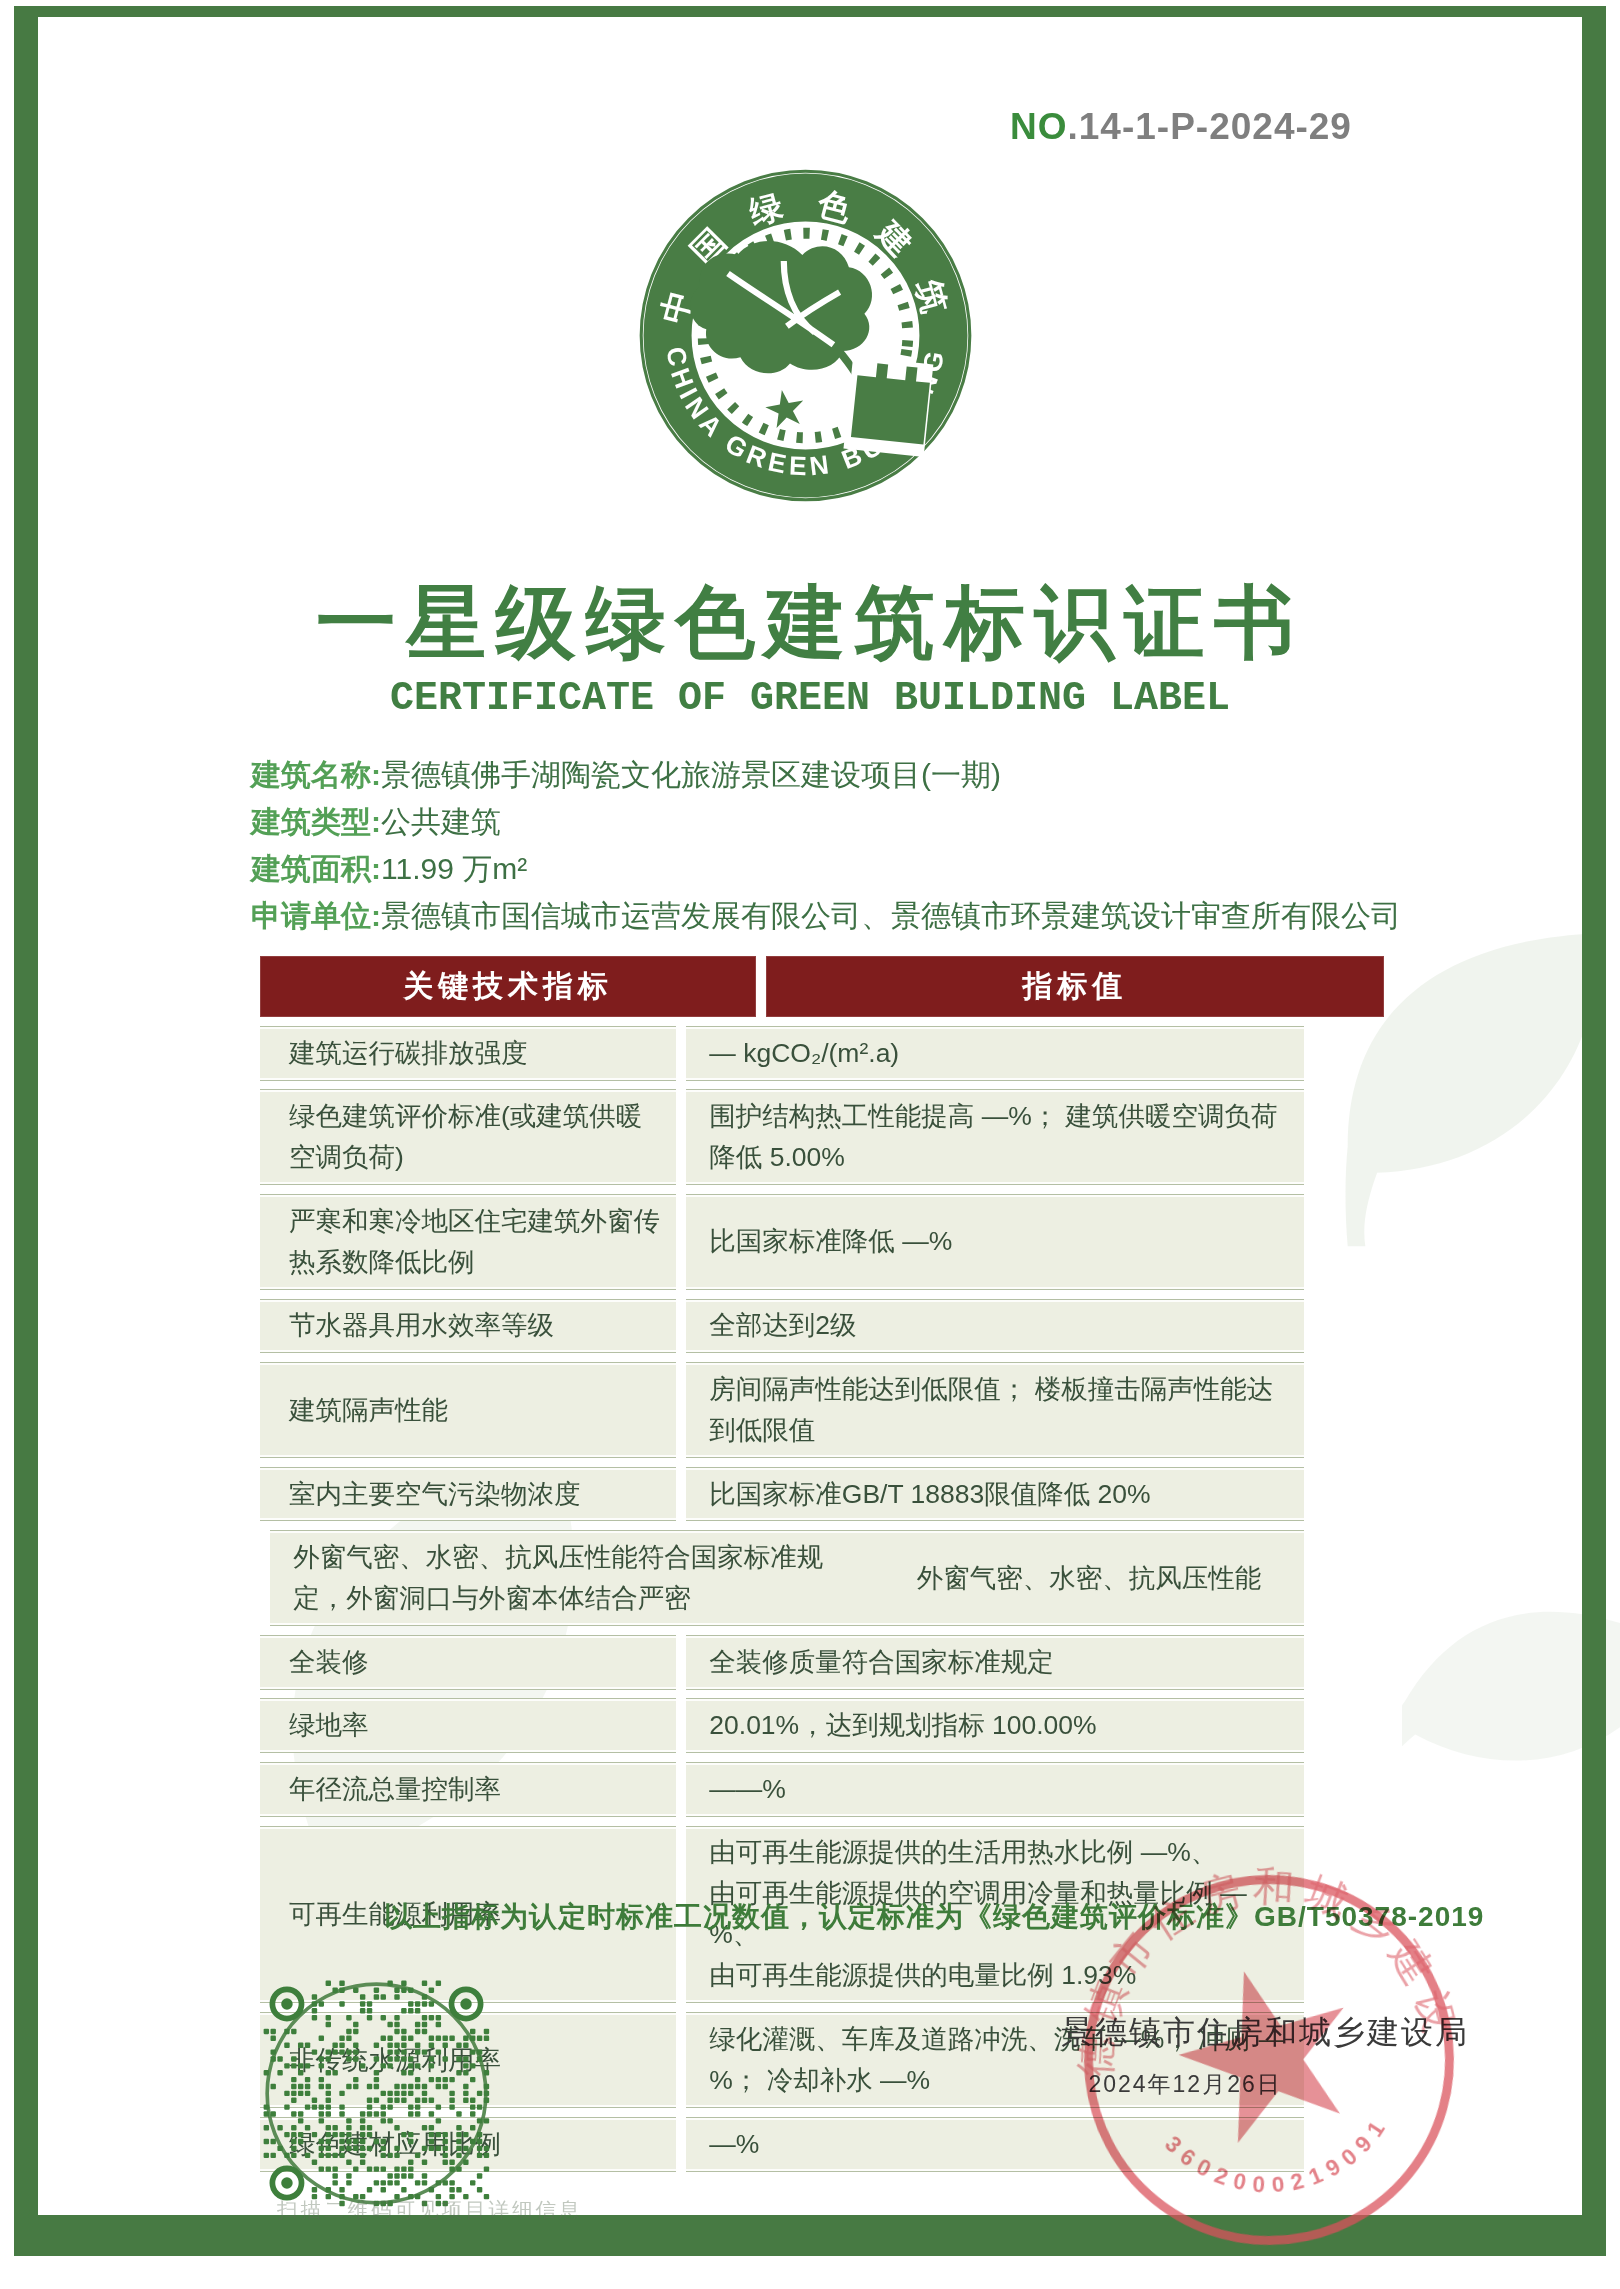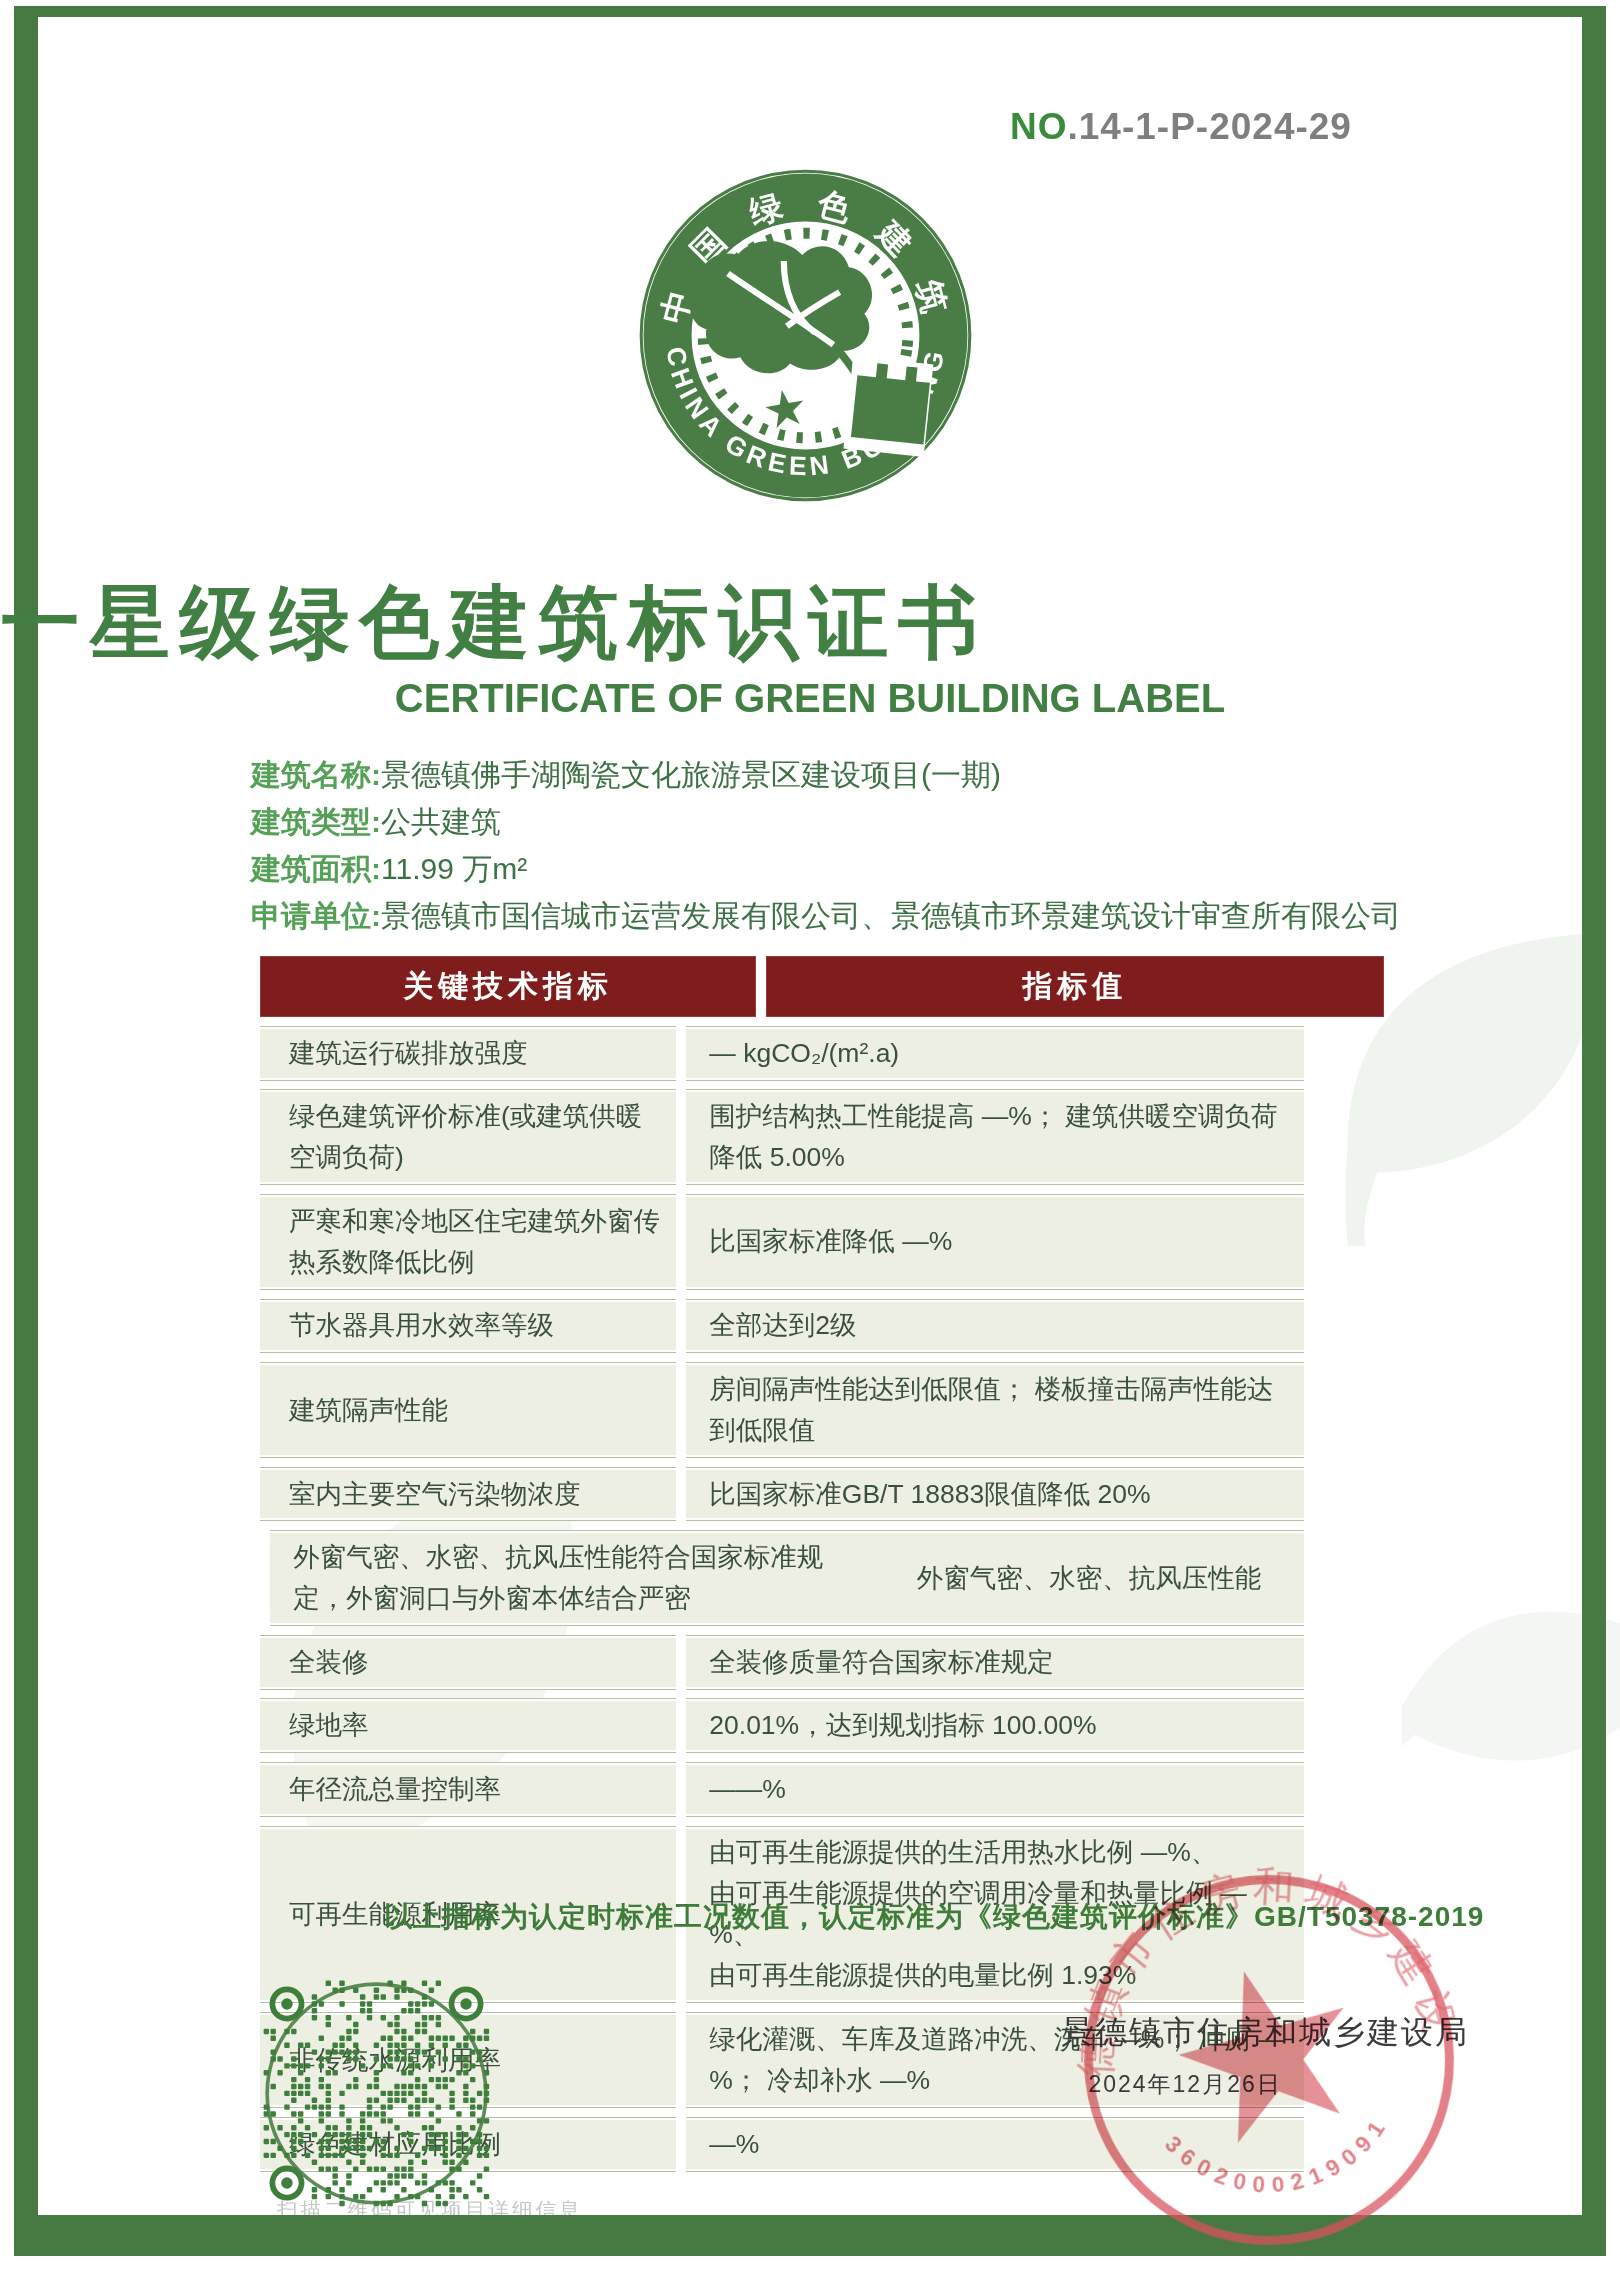--- a/index.html
+++ b/index.html
@@ -13,26 +13,26 @@
     border-width:11.8px 24.5px 41px 24.5px;
   }
   .cert-no{
     position:absolute;top:106px;left:1010px;font-size:37px;font-weight:bold;
     letter-spacing:1px;white-space:nowrap;
   }
   .cert-no .pre{color:#3a8c3c;}
   .cert-no .rest{color:#7f7f7f;}
   .logo{position:absolute;left:635px;top:165px;width:341px;height:341px;}
   .title{
-    position:absolute;left:0;top:570px;width:1620px;text-align:left;
+    position:absolute;left:0;top:570px;width:1620px;text-align:center;
     color:#417f43;font-size:80px;font-weight:600;letter-spacing:9.8px;white-space:nowrap;
   }
   .subtitle{
     position:absolute;left:0;top:676px;width:1620px;text-align:center;
-    color:#417f43;font-size:40px;font-weight:600;letter-spacing:0px;white-space:nowrap;
+    color:#417f43;font-size:40px;font-weight:600;letter-spacing:0px;white-space:nowrap;font-family:Liberation Mono, monospace;
   }
   .info{position:absolute;left:251px;top:751px;width:1157px;}
   .info-row{font-size:30px;line-height:47px;white-space:nowrap;}
   .info-row .lbl{color:#53a056;font-weight:600;text-align:center;}
   .info-row .val{color:#3d7044;}
   .tbl{position:absolute;left:260px;top:956px;width:1124px;}
   .t-head{display:flex;margin-bottom:8.8px;}
   .t-head .hc{
     background:#7f1d1d;color:#ffffff;height:61px;display:flex;align-items:center;
     justify-content:center;font-size:30px;font-weight:bold;letter-spacing:4.9px;

